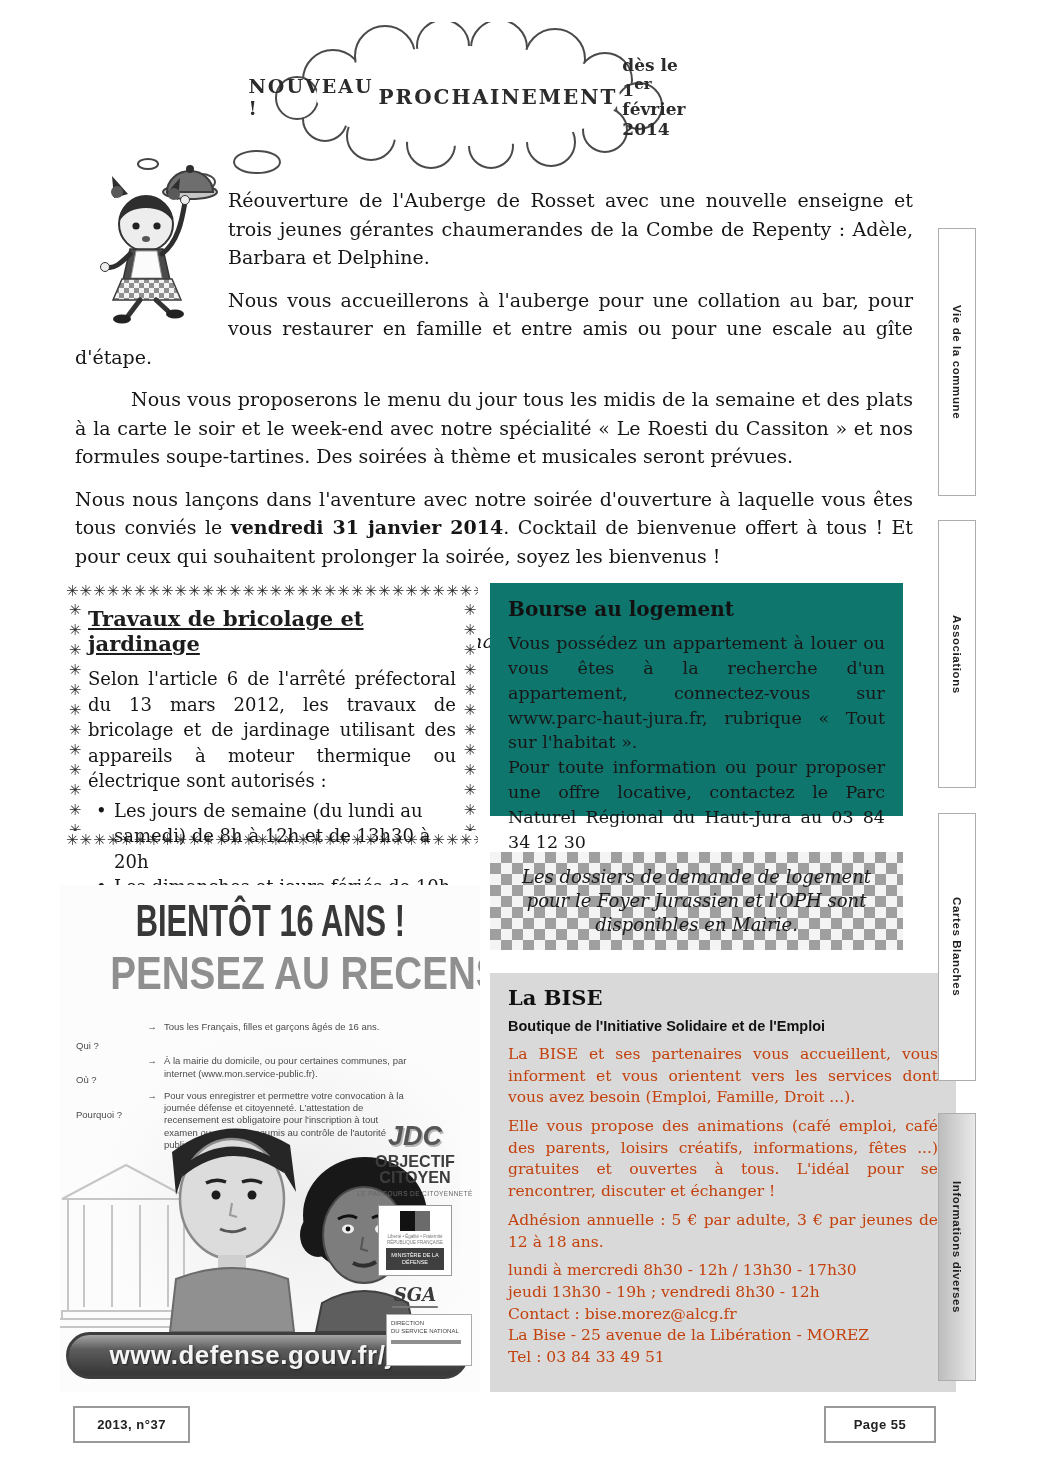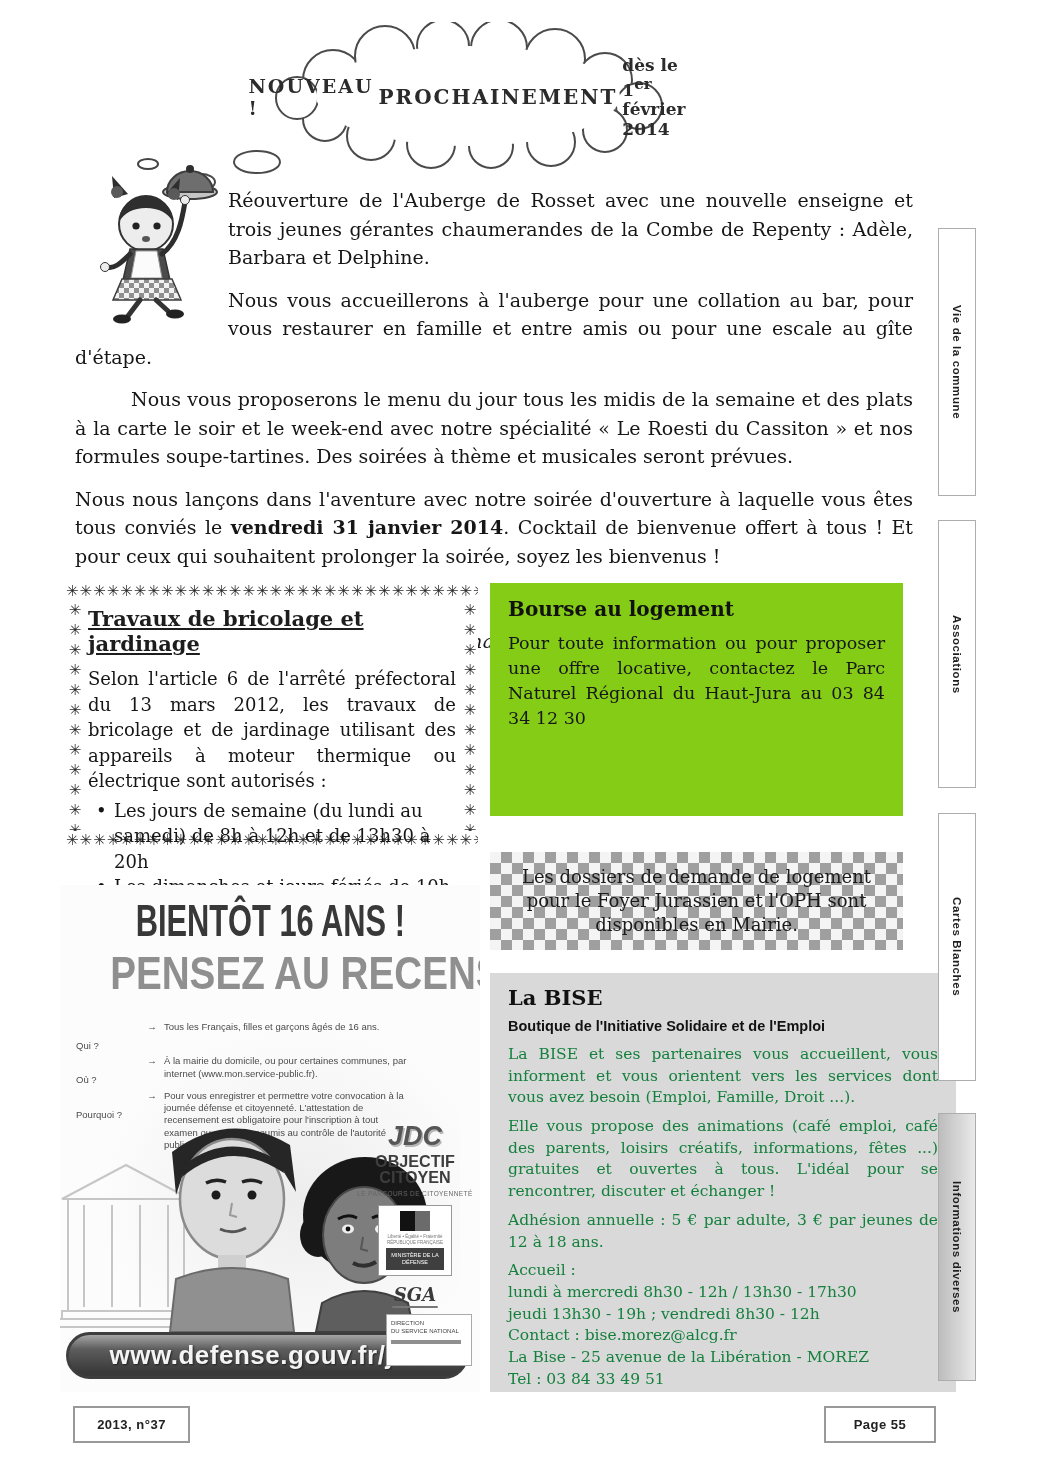--- a/index.html
+++ b/index.html
@@ -31,35 +31,35 @@
   .ast-top{top:0;} .ast-bottom{bottom:0;}
   .ast-v{position:absolute;top:17px;bottom:17px;overflow:hidden;writing-mode:vertical-rl;text-orientation:upright;letter-spacing:2px;}
   .ast-left{left:1px;} .ast-right{right:1px;}
   #bricolage .inner{position:absolute;left:22px;right:22px;top:20px;bottom:18px;}
   #bricolage h2{margin:2px 0 10px 0;font-size:21px;font-weight:bold;color:#1d1d1d;text-decoration:underline;}
   #bricolage .body{font-size:18px;line-height:1.42;text-align:justify;}
   #bricolage ul{margin:4px 0 0 0;padding:0 0 0 8px;list-style:none;}
   #bricolage li{font-size:18px;line-height:1.42;padding-left:18px;position:relative;}
   #bricolage li::before{content:"•";position:absolute;left:0;top:0;}
   
-  #bourse{position:absolute;left:490px;top:583px;width:413px;height:233px;background:#84cc16;
+  #bourse{position:absolute;left:490px;top:583px;width:413px;height:233px;background:#0f766e;
           padding:14px 18px;box-sizing:border-box;}
   #bourse h2{margin:0 0 10px 0;font-size:20px;font-weight:bold;color:#111;}
   #bourse p{margin:0;font-size:17.5px;line-height:1.42;text-align:justify;color:#171717;}
   
   #dossiers{position:absolute;left:490px;top:852px;width:413px;height:98px;
       background:conic-gradient(#9f9f9f 25%,#f4f4f4 0 50%,#9f9f9f 0 75%,#f4f4f4 0) 0 0/22px 22px;
-      display:flex;align-items:center;justify-content:flex-end;}
+      display:flex;align-items:center;justify-content:flex-end;font-style:italic;}
   #dossiers p{margin:0;padding:0 14px;font-size:18px;line-height:1.35;text-align:center;color:#1b1b1b;}
   
   #bise{position:absolute;left:490px;top:973px;width:466px;height:419px;background:#d9d9d9;
         padding:12px 18px;box-sizing:border-box;}
   #bise h2{margin:0 0 8px 0;font-size:21px;font-weight:bold;color:#111;}
   #bise h3{margin:0 0 10px 0;font-family:"Liberation Sans",sans-serif;font-size:14.5px;font-weight:bold;color:#111;}
-  #bise p{margin:0 0 7px 0;font-size:15.5px;line-height:1.4;text-align:justify;color:#15803d;}
+  #bise p{margin:0 0 7px 0;font-size:15.5px;line-height:1.4;text-align:justify;color:#c2410c;}
   #bise p.line{margin:0;text-align:left;}
   
   #poster{position:absolute;left:60px;top:885px;width:420px;height:507px;background:#fcfcfc;overflow:hidden;}
   #poster .blob{position:absolute;left:40px;top:140px;width:360px;height:320px;
       background:radial-gradient(ellipse at 55% 55%, #ededed 0%, rgba(255,255,255,0) 70%);}
   #poster-titles{position:absolute;left:0;right:0;top:12px;text-align:center;}
   .poster-title1{display:inline-block;font-family:"Liberation Sans",sans-serif;font-weight:bold;
       font-size:44px;line-height:1.1;color:#383838;transform:scaleX(.70);transform-origin:center;}
   .poster-title2{display:inline-block;font-family:"Liberation Sans",sans-serif;font-weight:bold;
       font-size:46px;line-height:1.05;color:#8f8f8f;transform:scaleX(.84);transform-origin:center;margin-top:4px;white-space:nowrap;}
@@ -203,34 +203,34 @@
       <div class="body">Selon l'article 6 de l'arrêté préfectoral du 13 mars 2012, les travaux de bricolage et de jardinage utilisant des appareils à moteur thermique ou électrique sont autorisés :</div>
       <ul>
         <li>Les jours de semaine (du lundi au samedi) de 8h à 12h et de 13h30 à 20h</li>
         <li>Les dimanches et jours fériés de 10h à 12h</li>
       </ul>
     </div>
   </div>
 
   <div id="bourse">
     <h2>Bourse au logement</h2>
+    <p>Vous possédez un appartement à louer ou vous êtes à la recherche d'un appartement, connectez-vous sur www.parc-haut-jura.fr, rubrique « Tout sur l'habitat ».</p>
     <p>Pour toute information ou pour proposer une offre locative, contactez le Parc Naturel Régional du Haut-Jura au 03 84 34 12 30</p>
   </div>
 
   <div id="dossiers">
     <p>Les dossiers de demande de logement pour le Foyer Jurassien et l'OPH sont disponibles en Mairie.</p>
   </div>
 
   <div id="bise">
     <h2>La BISE</h2>
     <h3>Boutique de l'Initiative Solidaire et de l'Emploi</h3>
     <p>La BISE et ses partenaires vous accueillent, vous informent et vous orientent vers les services dont vous avez besoin (Emploi, Famille, Droit ...).</p>
     <p>Elle vous propose des animations (café emploi, café des parents, loisirs créatifs, informations, fêtes ...) gratuites et ouvertes à tous. L'idéal pour se rencontrer, discuter et échanger !</p>
     <p>Adhésion annuelle : 5 € par adulte, 3 € par jeunes de 12 à 18 ans.</p>
-    <p class="line">Accueil :</p>
     <p class="line">lundi à mercredi 8h30 - 12h / 13h30 - 17h30</p>
     <p class="line">jeudi 13h30 - 19h ; vendredi 8h30 - 12h</p>
     <p class="line">Contact : bise.morez@alcg.fr</p>
     <p class="line">La Bise - 25 avenue de la Libération - MOREZ</p>
     <p class="line">Tel : 03 84 33 49 51</p>
   </div>
 
   <div id="poster">
     <div class="blob"></div>
     <div id="poster-titles">

